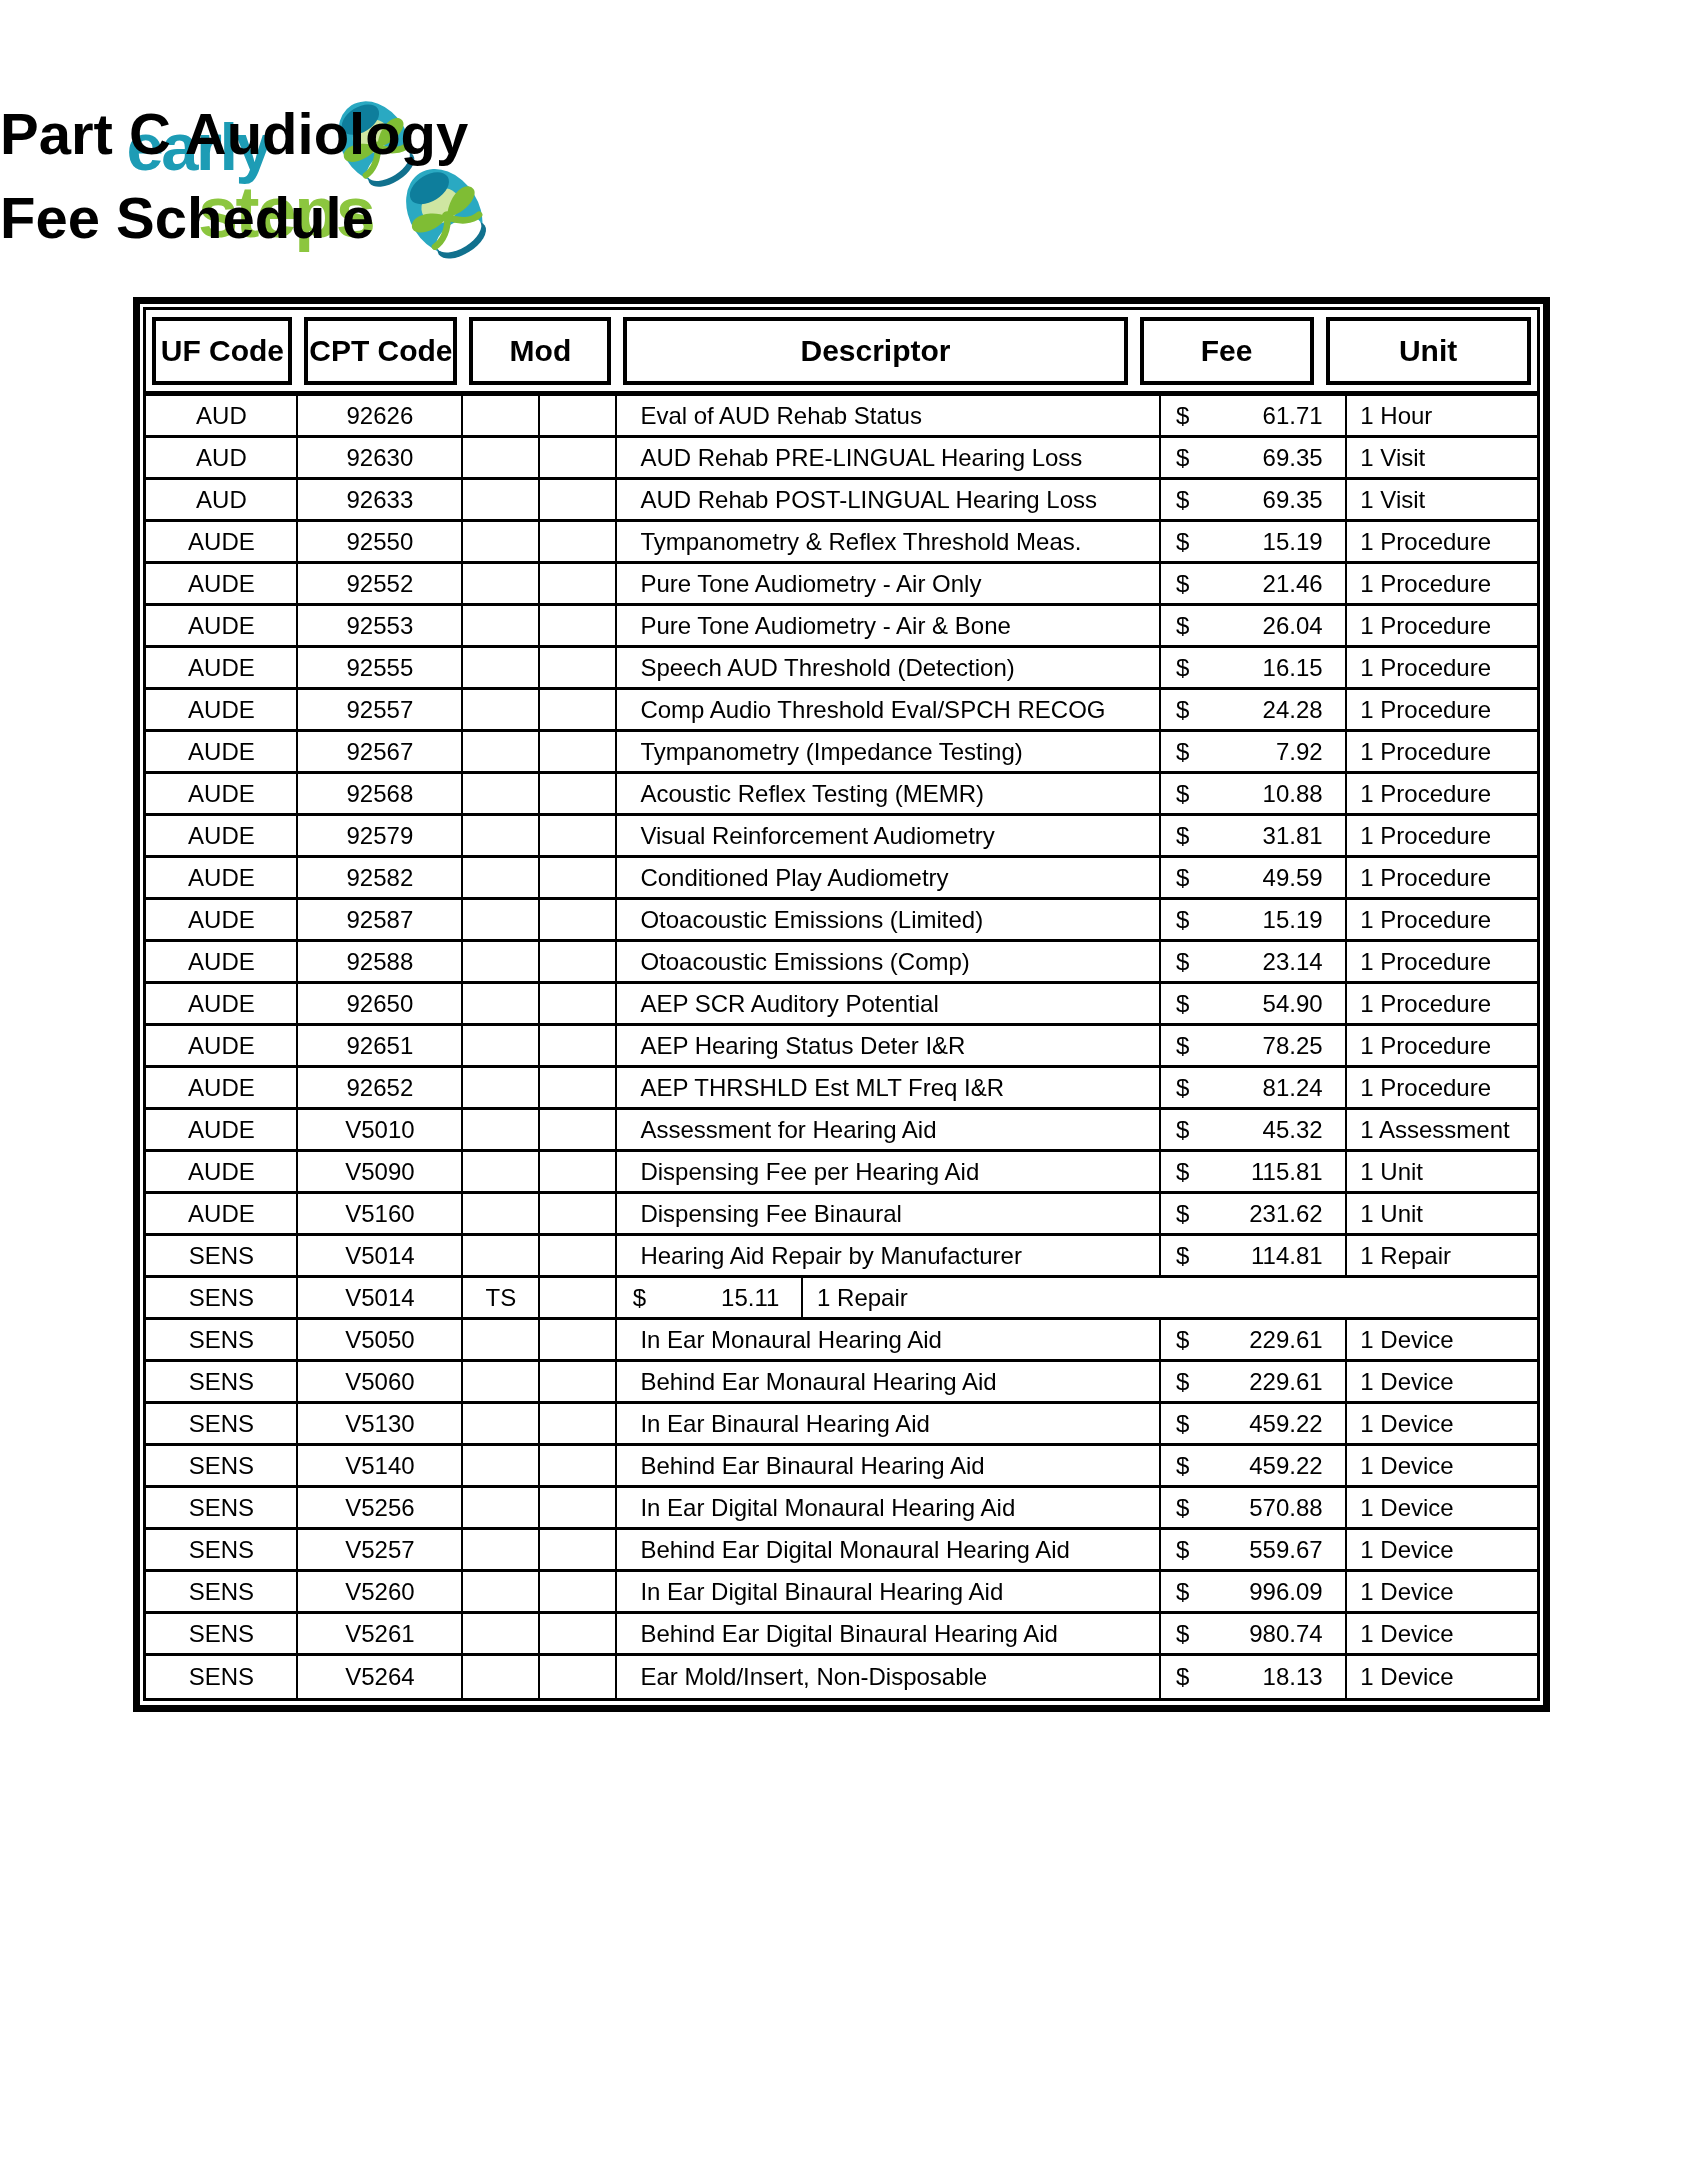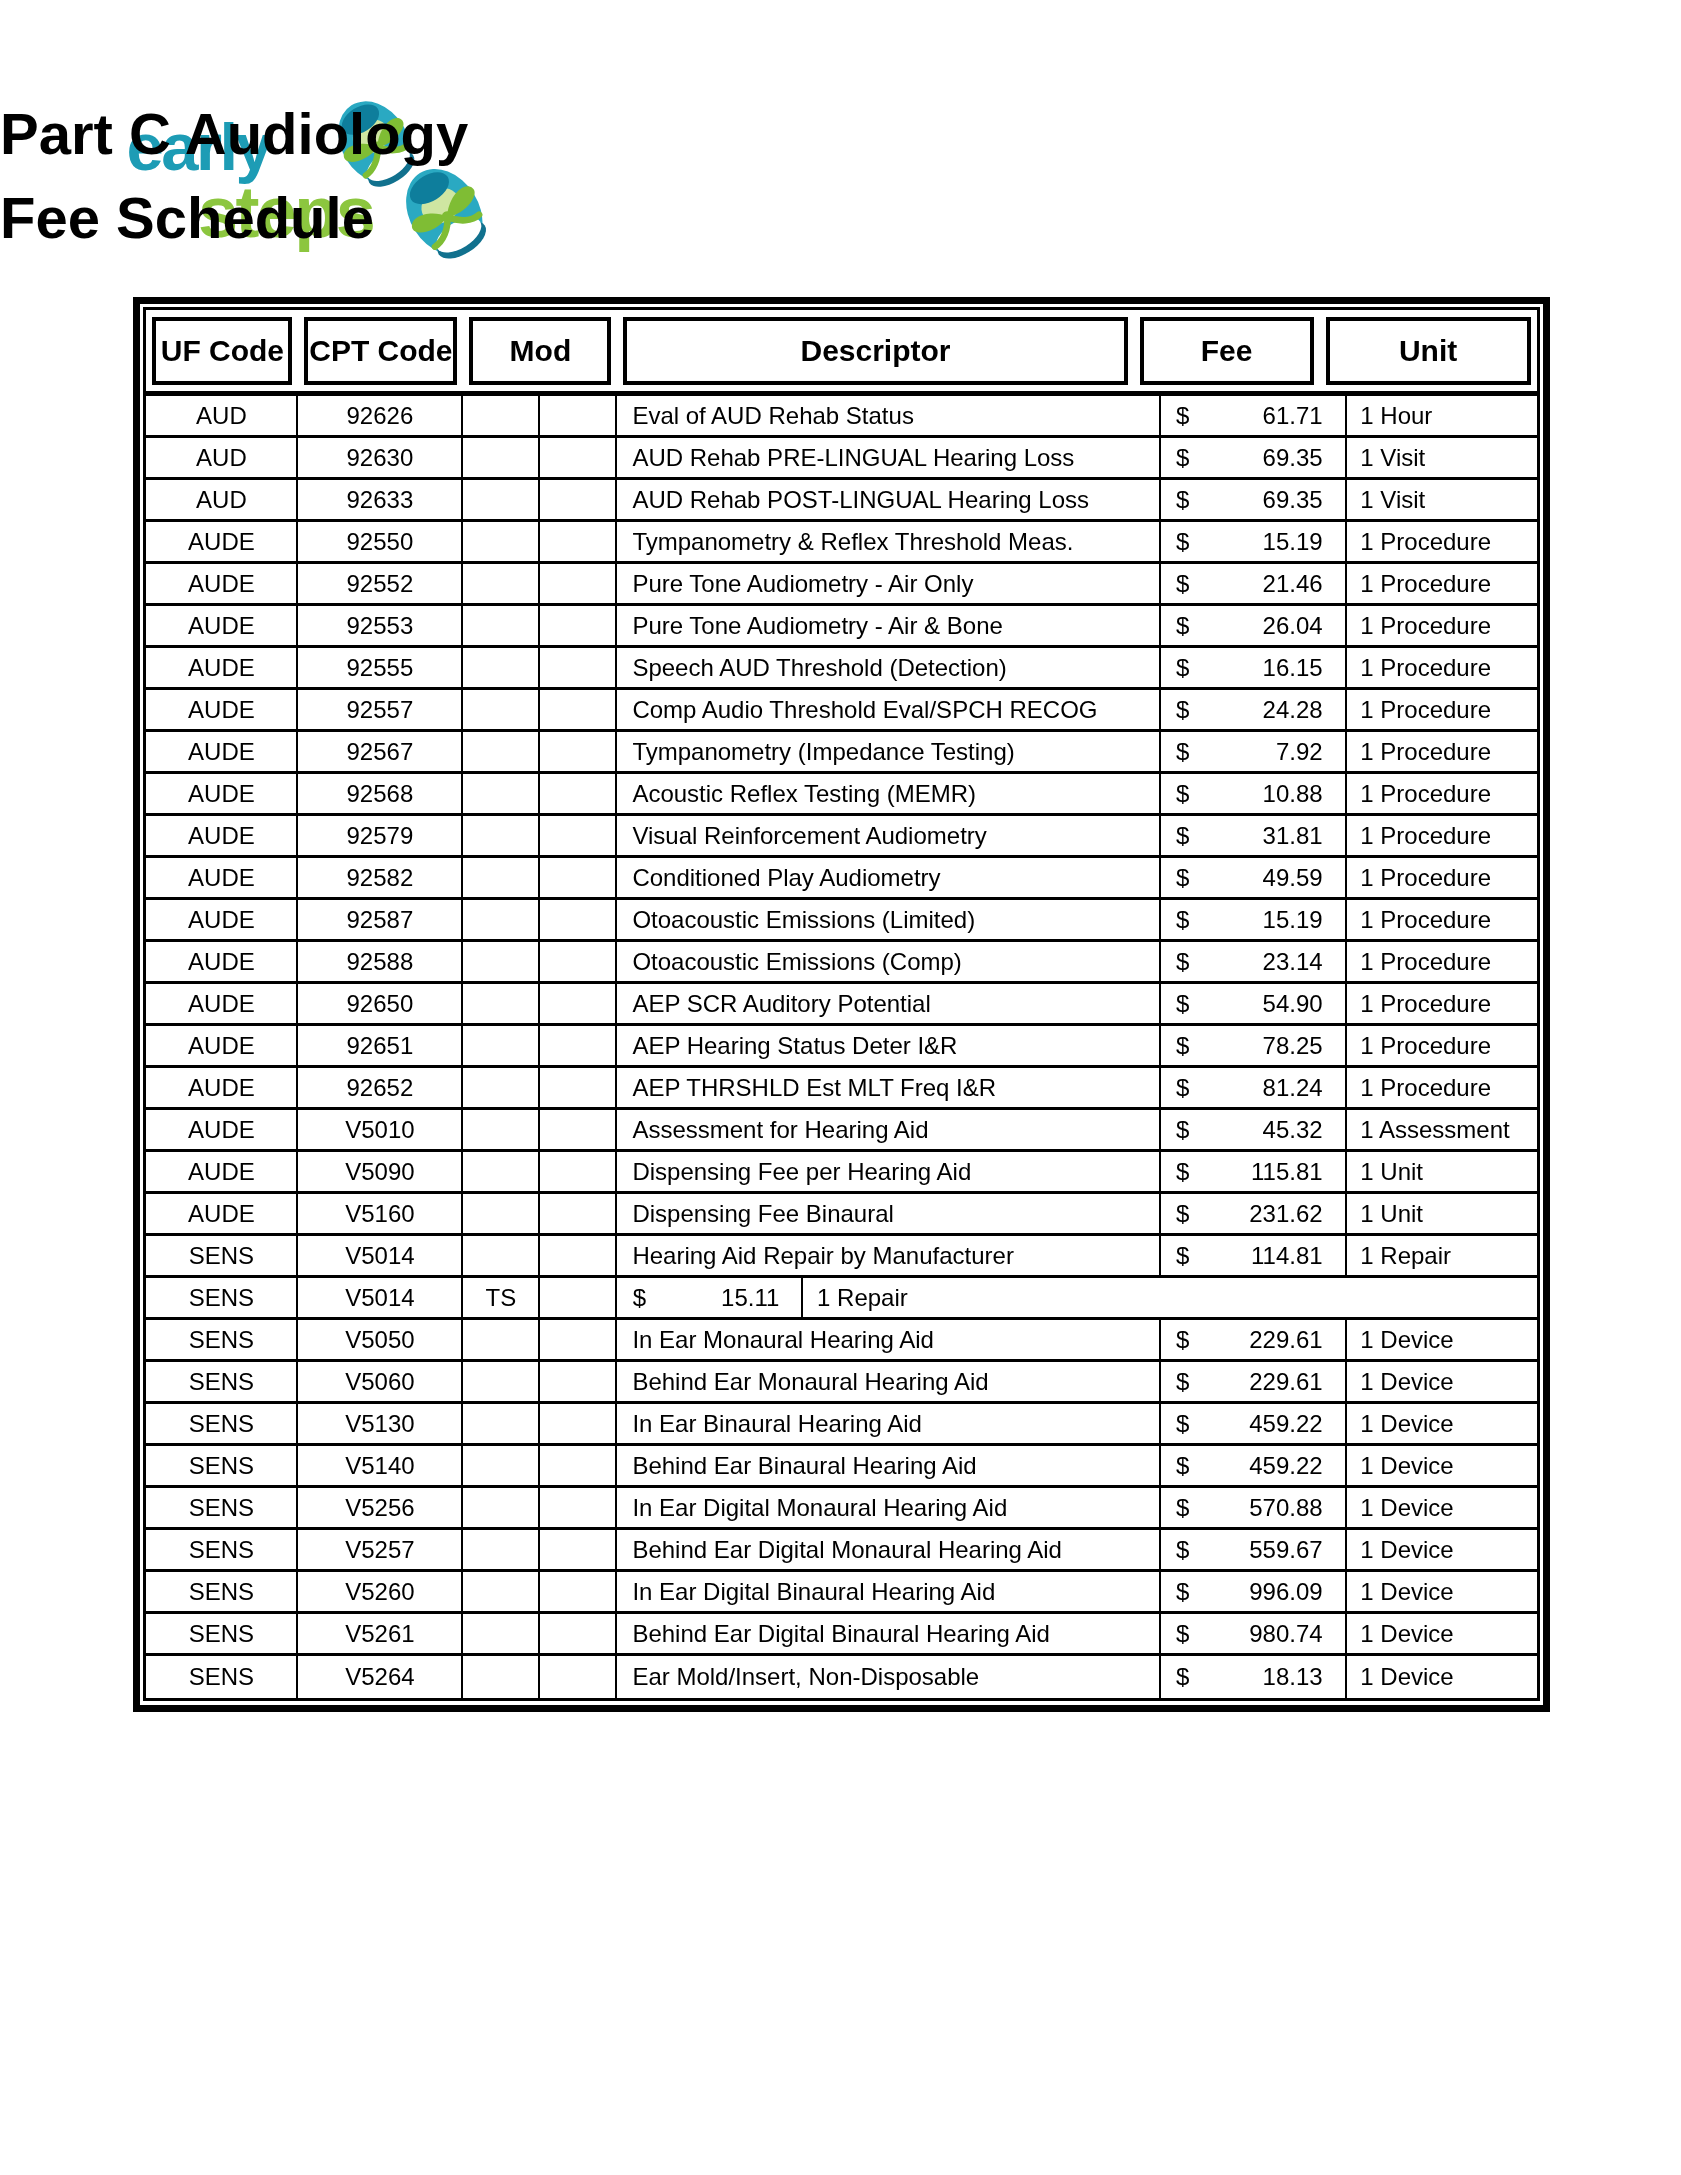--- a/index.html
+++ b/index.html
@@ -44,21 +44,21 @@
   .trow{display:flex;height:42px;box-sizing:border-box;border-bottom:3.4px solid #000;}
   .trow:last-child{border-bottom:none;}
   .cell{
     display:flex;align-items:center;box-sizing:border-box;
     border-right:2.6px solid #000;font-size:24px;line-height:1;
   }
   .c-uf{width:152px;justify-content:center;}
   .c-cpt{width:165px;justify-content:center;}
   .c-mod1{width:77px;justify-content:center;text-align:center;}
   .c-mod2{width:77px;justify-content:center;}
-  .c-desc{flex:1;padding-left:15px;}
+  .c-desc{flex:1;padding-left:15px;margin-left:8px;}
   .c-fee{width:186px;justify-content:space-between;padding:0 22px 0 15.4px;}
   .c-unit{width:190px;padding-left:13.7px;border-right:none;}
 </style>
 </head>
 <body>
 
 <div class="logo">
   <div class="logo-early">early</div>
   <div class="logo-steps">steps</div>
   <svg class="logo-shoes" width="193" height="201" viewBox="0 0 215 225" aria-hidden="true">

